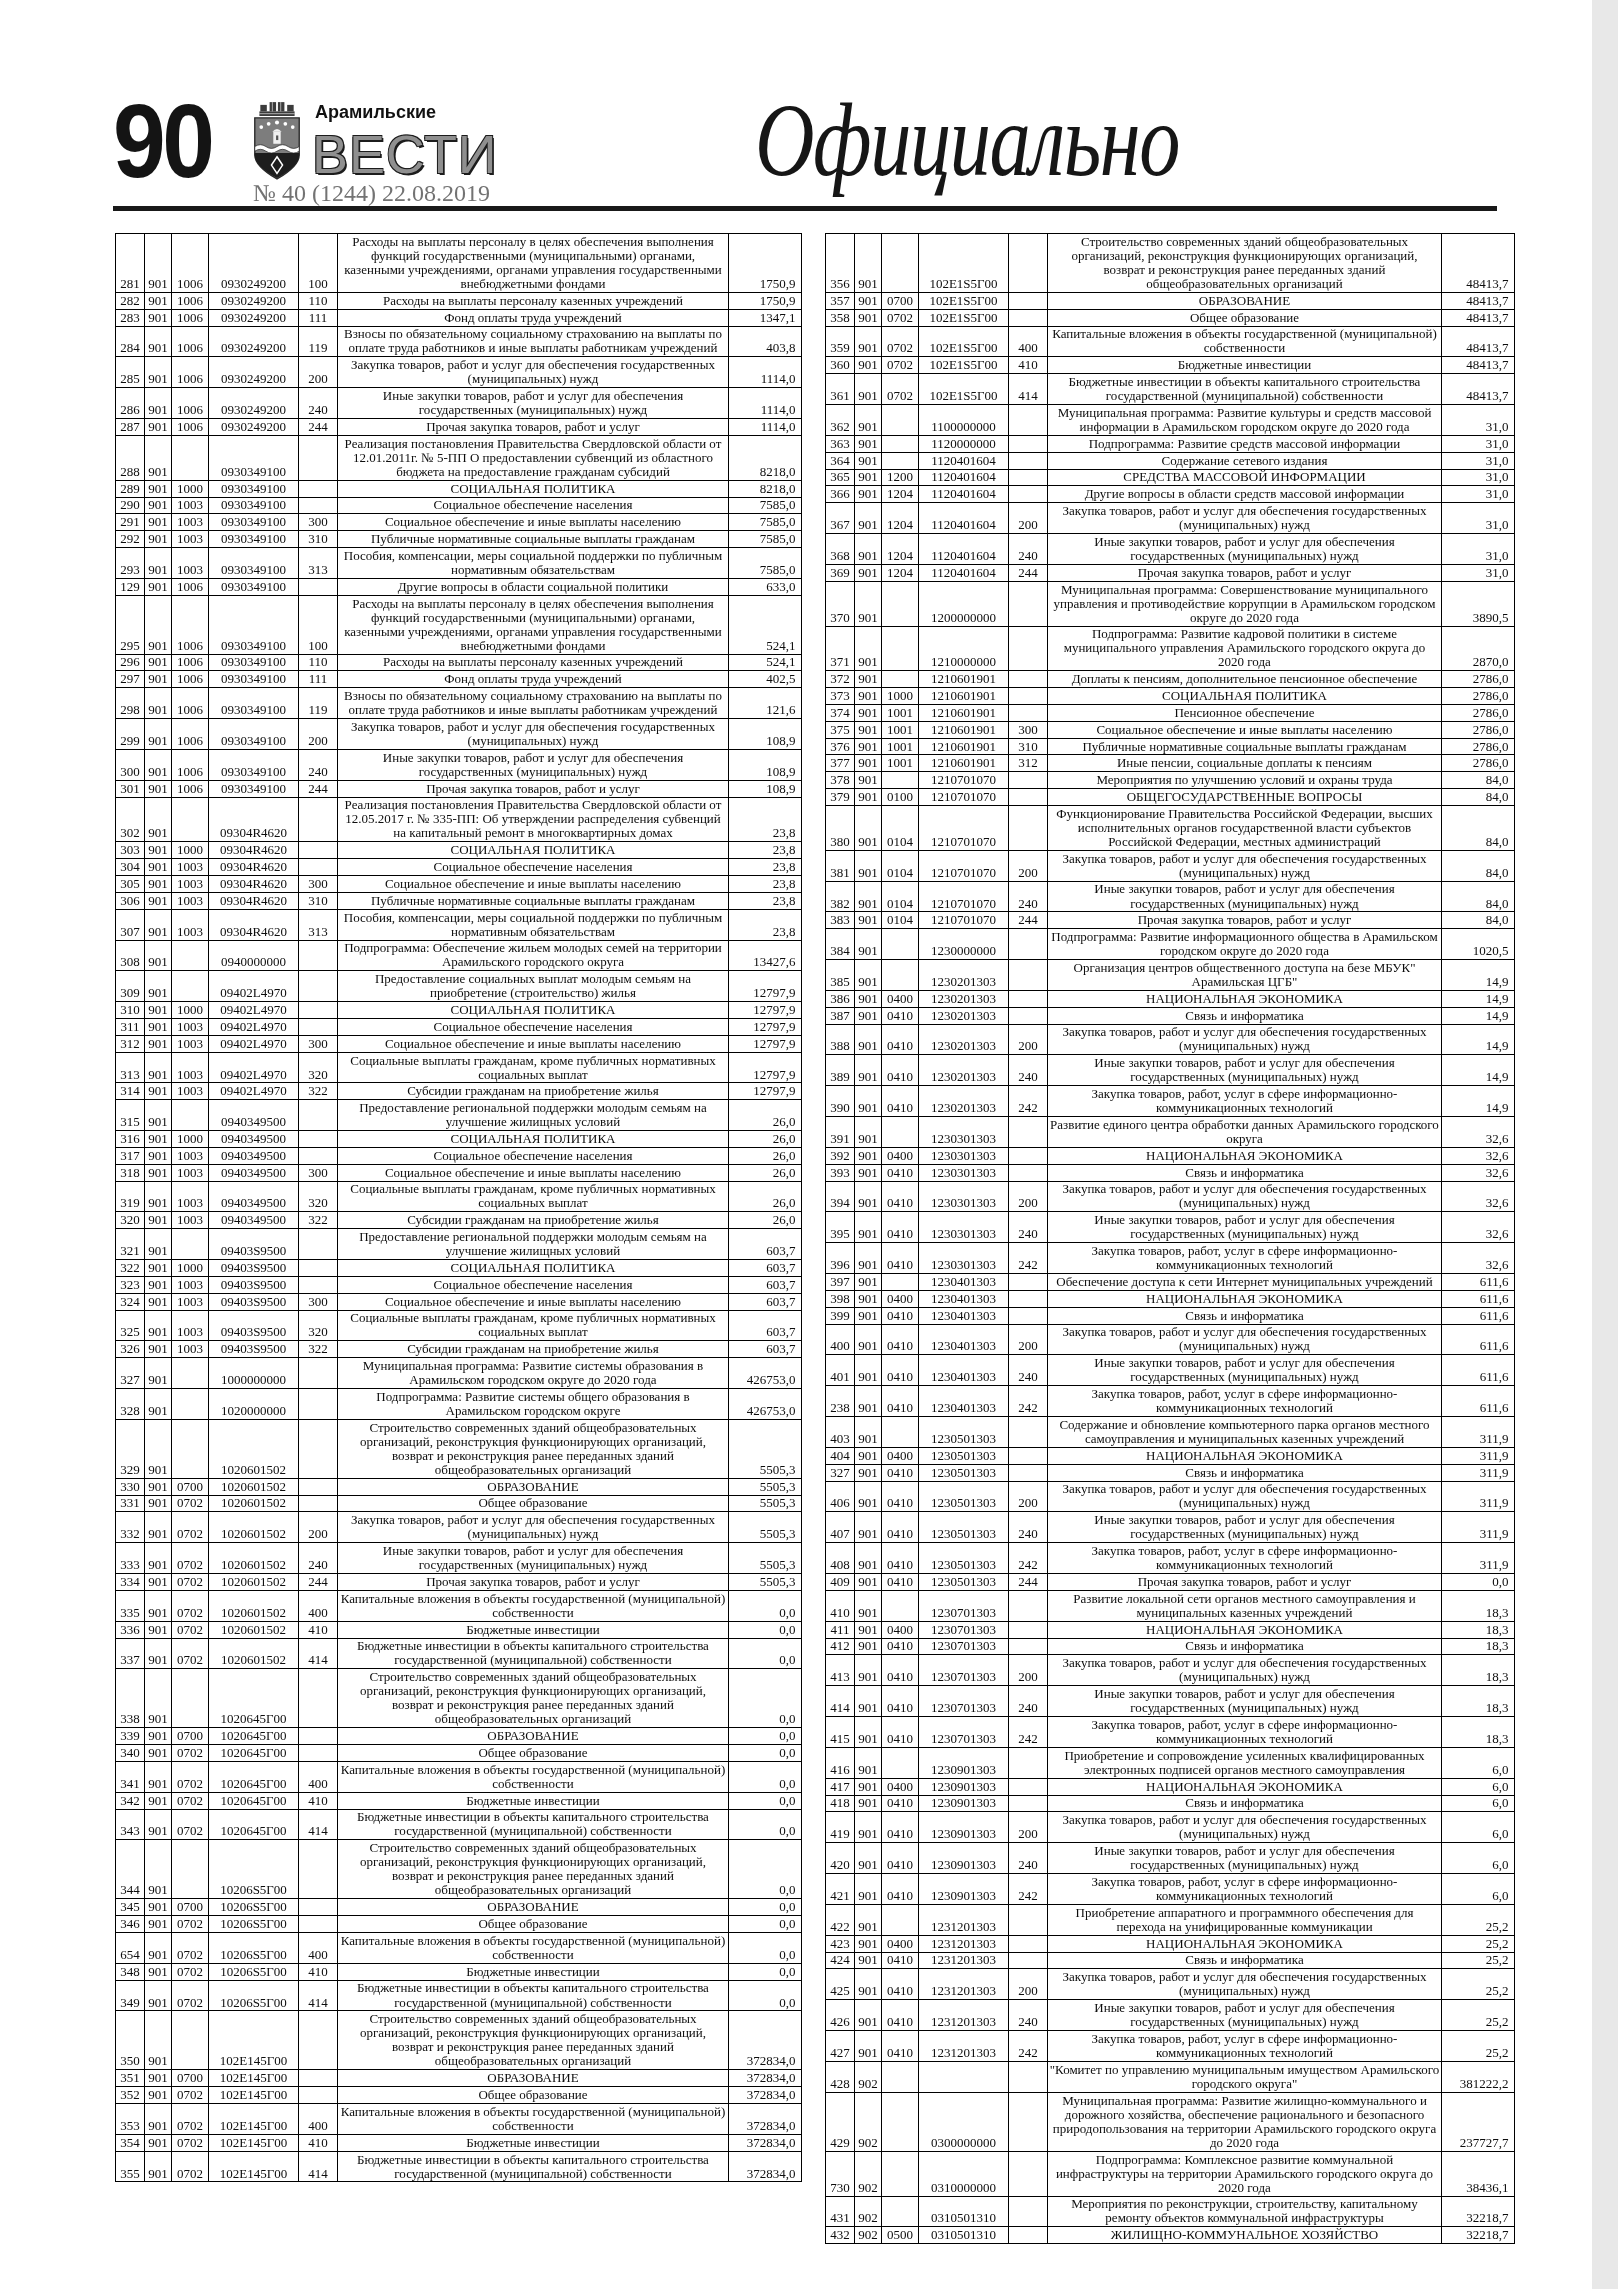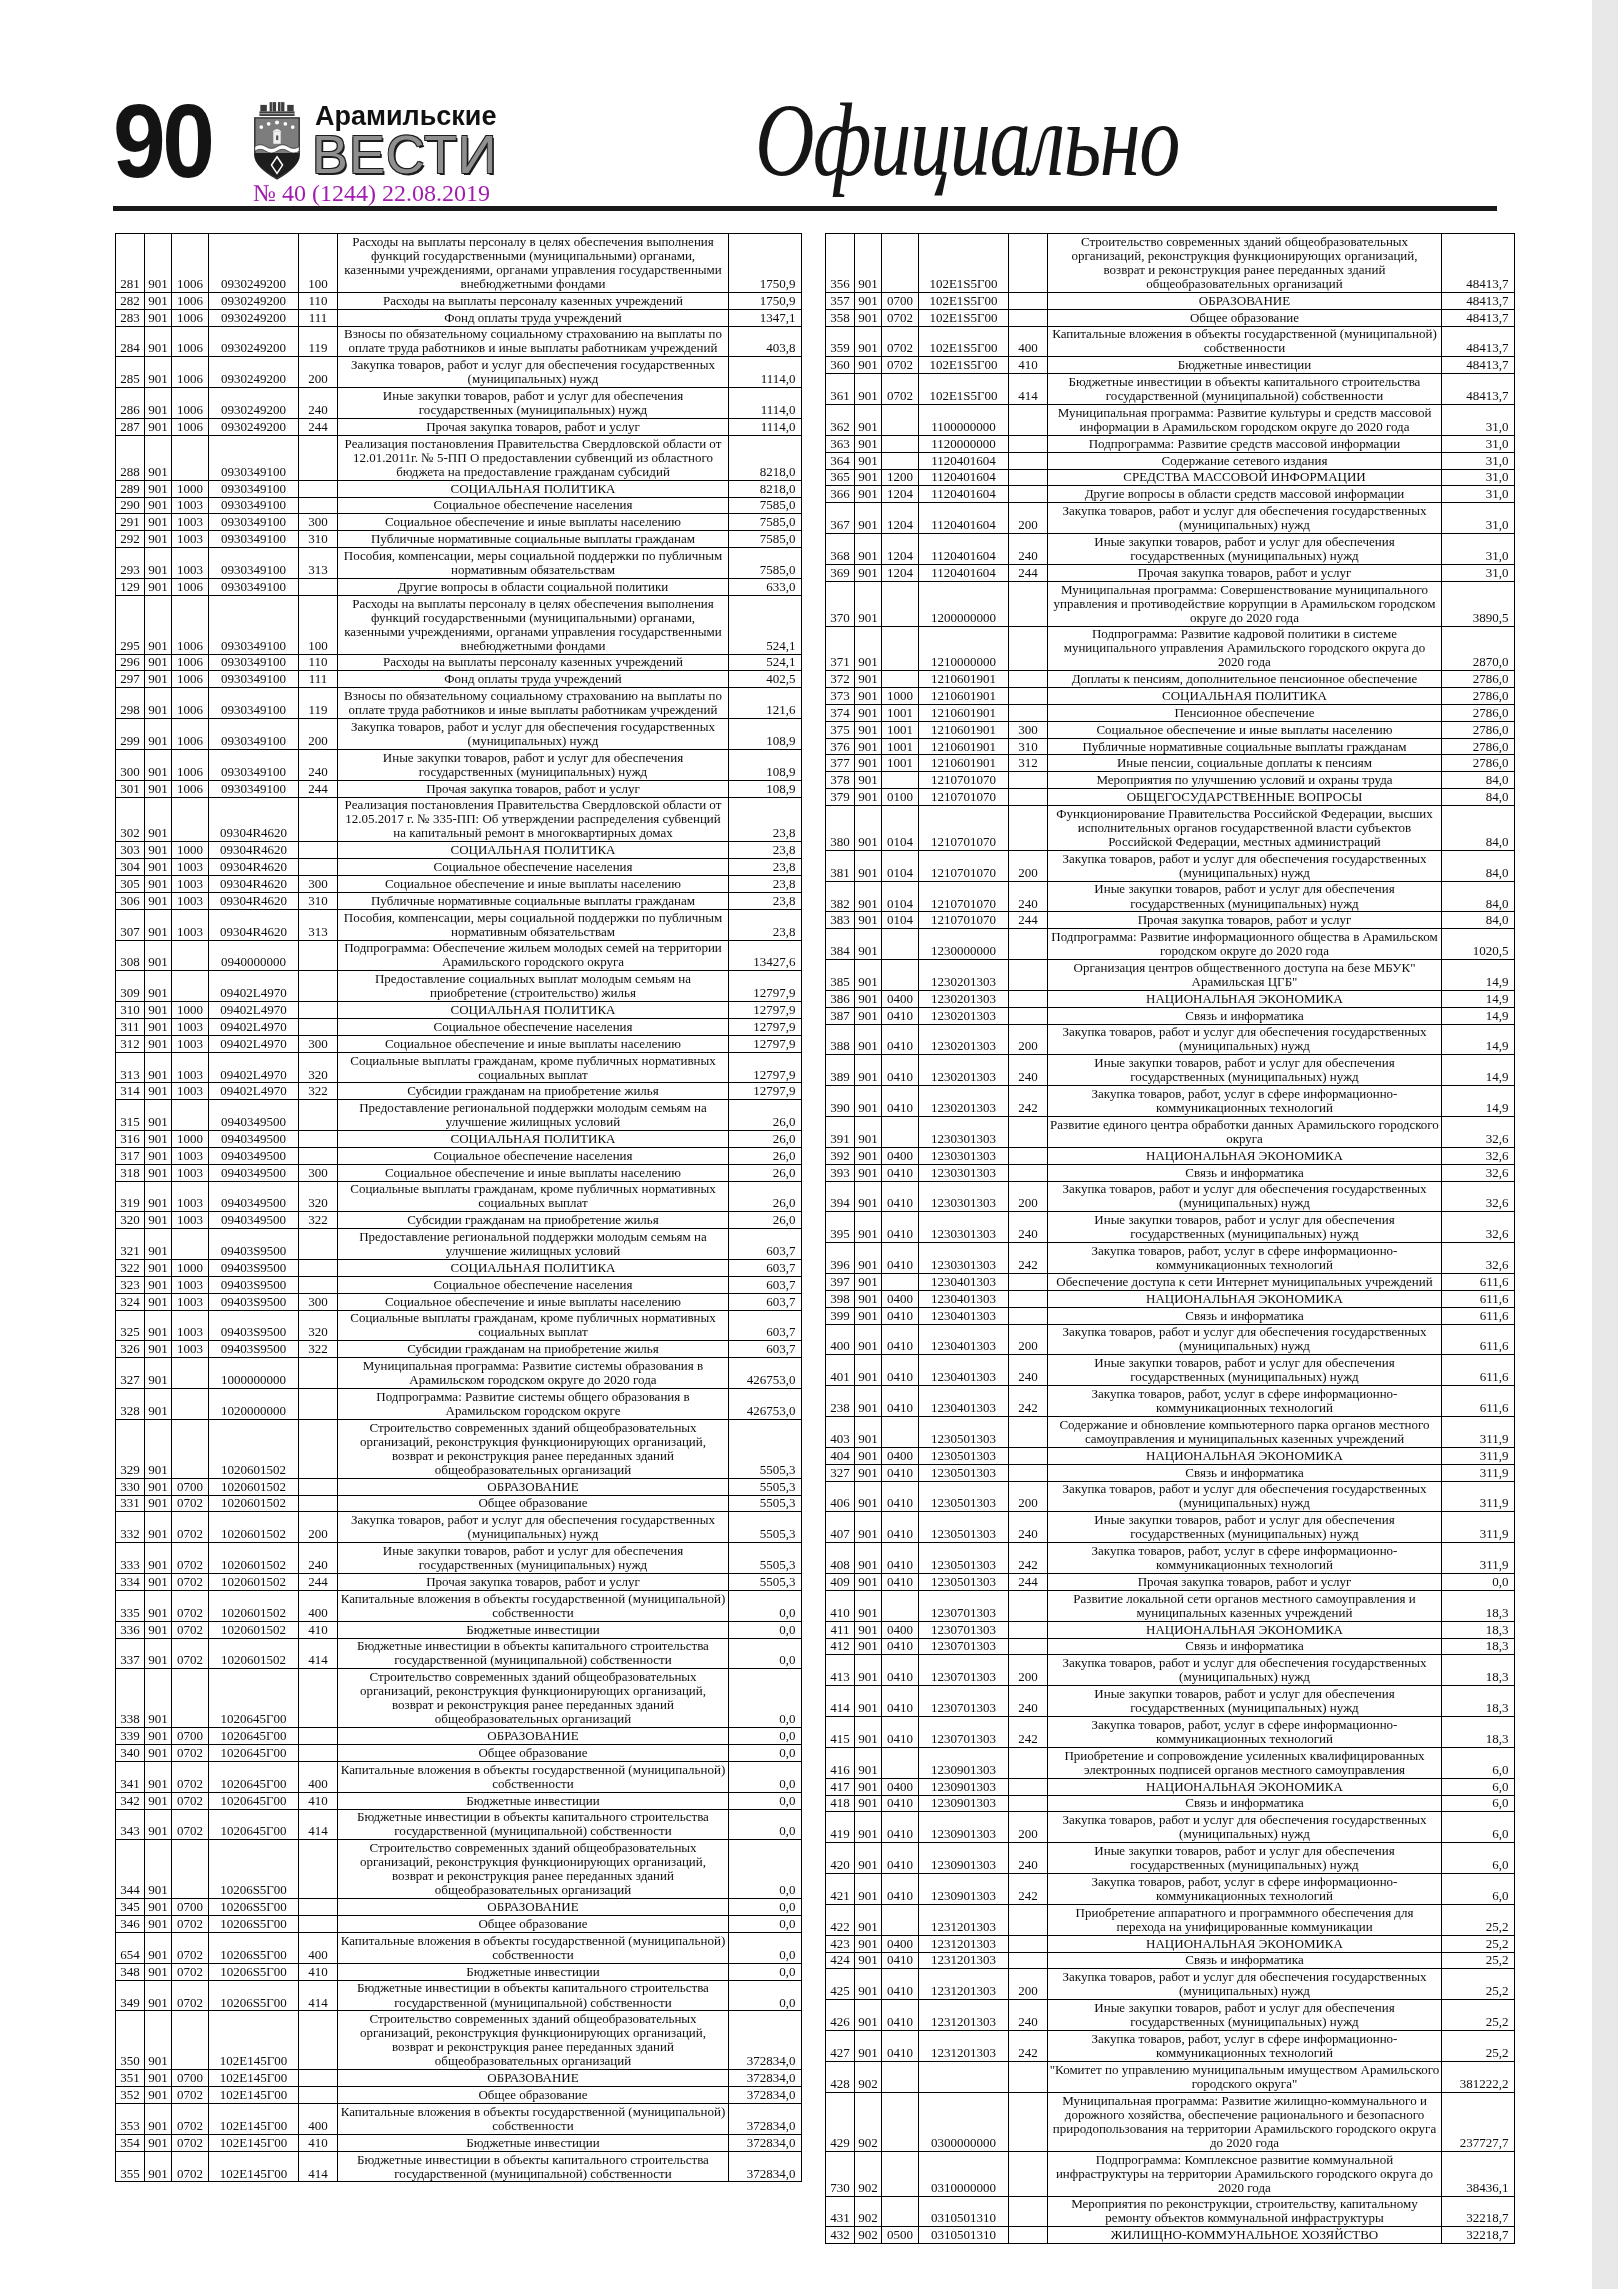--- a/index.html
+++ b/index.html
@@ -4,25 +4,25 @@
 <style>
   html,body{margin:0;padding:0;background:#e8e8e8;}
   .sheet{position:relative;width:1592px;height:2290px;background:#ffffff;
          font-family:"Liberation Serif","DejaVu Serif",serif;color:#0d0d0d;overflow:hidden;}
   
   .page-number{position:absolute;left:113px;top:90px;font-family:"Liberation Sans","DejaVu Sans",sans-serif;
                font-weight:bold;font-size:103px;line-height:1;letter-spacing:-3.7px;color:#141414;
                transform:scaleX(.92);transform-origin:left top;}
   .logo{position:absolute;left:252px;top:102px;width:50px;height:78px;}
   .mast-top{position:absolute;left:315px;top:103px;font-family:"Liberation Sans","DejaVu Sans",sans-serif;
-            font-weight:bold;font-size:27px;line-height:1;color:#111;}
+            font-weight:bold;font-size:18px;line-height:1;color:#111;}
   .mast-main{position:absolute;left:312px;top:127px;font-family:"Liberation Sans","DejaVu Sans",sans-serif;
              font-weight:normal;font-size:54px;line-height:1;color:#8f8f8f;letter-spacing:0.9px;
              text-shadow:1.8px 1.8px 0 #1c1c1c,-0.9px -0.9px 0 #1c1c1c,0.9px -0.9px 0 #1c1c1c,-0.9px 0.9px 0 #1c1c1c;}
-  .issue-line{position:absolute;left:253px;top:181px;font-size:24px;line-height:1;color:#a21caf;}
+  .issue-line{position:absolute;left:253px;top:181px;font-size:24px;line-height:1;color:#737373;}
   .section-title{position:absolute;left:755px;top:89px;font-family:"Liberation Serif","DejaVu Serif",serif;
                  font-style:italic;font-size:103px;line-height:1;color:#161616;
                  transform:scaleX(.80);transform-origin:left top;letter-spacing:-1.8px;}
   .header-rule{position:absolute;left:113px;top:206px;width:1384px;height:4.6px;background:#191919;}
   
   .budget{position:absolute;top:233px;border-collapse:collapse;table-layout:fixed;
           font-size:13px;line-height:1.08;color:#0d0d0d;}
   .budget.left{left:115px;width:686px;}
   .budget.right{left:825px;width:689px;}
   .budget td{border:1.4px solid #000;vertical-align:bottom;text-align:center;

